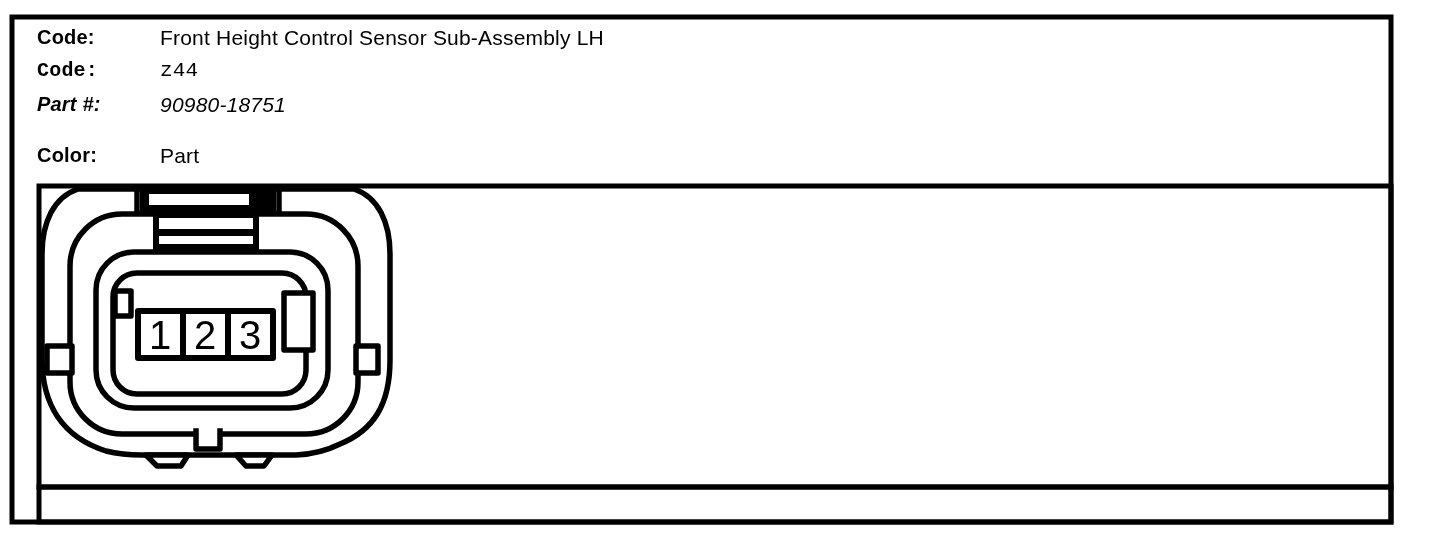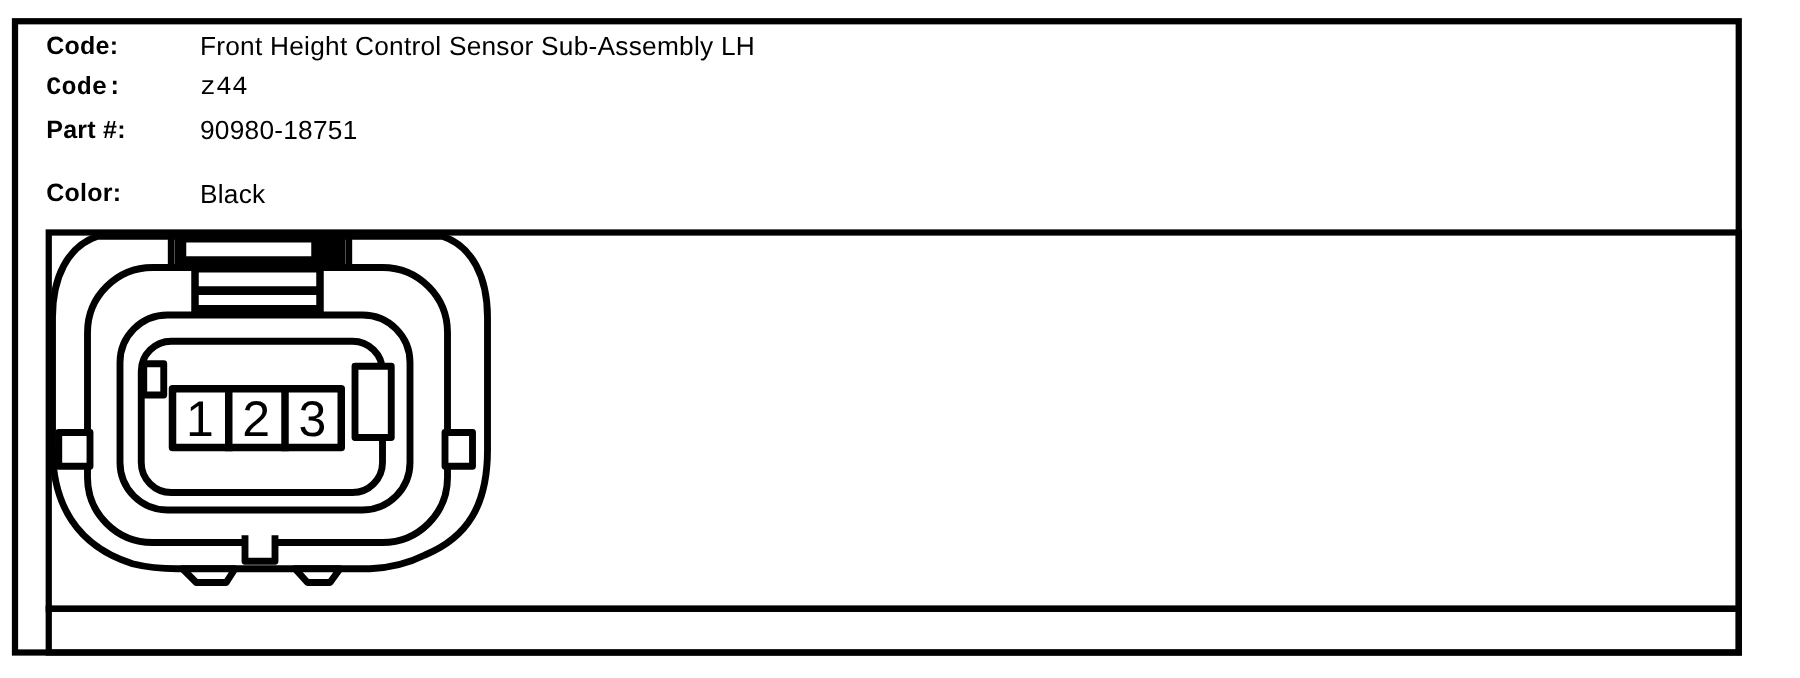--- a/index.html
+++ b/index.html
@@ -16,21 +16,21 @@
     font-size:20px;font-weight:bold;letter-spacing:0.2px;
     white-space:nowrap;
   }
   .val{
     position:absolute;left:160px;top:0;
     font-size:21px;font-weight:normal;letter-spacing:0.2px;
     white-space:nowrap;
   }
   .row-name{top:26px;}
   .row-code{top:59px;font-family:Liberation Mono, monospace;}
-  .row-part{top:93px;}
+  .row-part{top:93px;font-style:italic;}
   .row-color{top:144px;}
 </style>
 </head>
 <body>
 
 <div class="page">
 
   <svg class="diagram-svg" width="1440" height="542" viewBox="0 0 1440 542">
 
     <g stroke="#000000" fill="none" stroke-width="5">
@@ -91,17 +91,17 @@
     <div class="hdr-row row-code">
       <span class="lbl">Code:</span>
       <span class="val">z44</span>
     </div>
     <div class="hdr-row row-part">
       <span class="lbl">Part #:</span>
       <span class="val">90980-18751</span>
     </div>
     <div class="hdr-row row-color">
       <span class="lbl">Color:</span>
-      <span class="val">Black</span>
+      <span class="val">Part</span>
     </div>
   </div>
 
 </div>
 
 </body></html>

